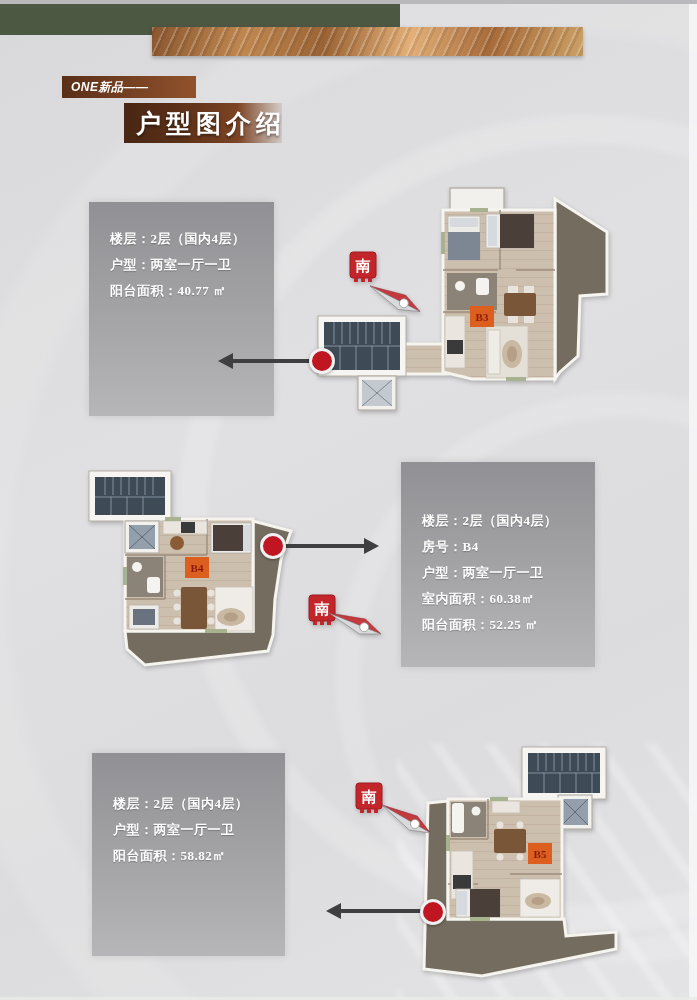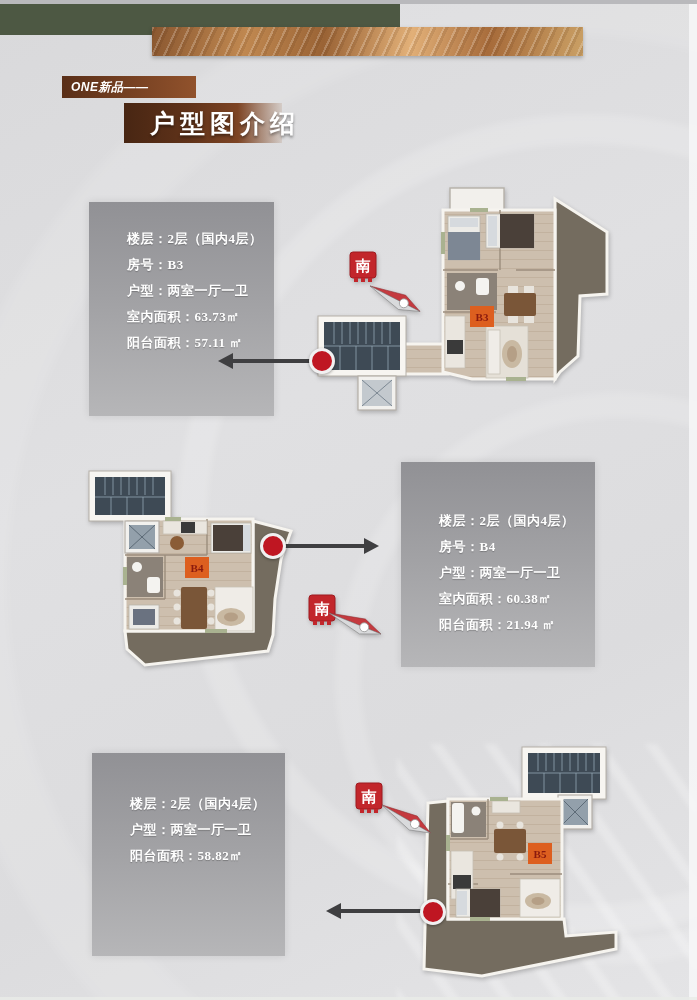--- a/index.html
+++ b/index.html
@@ -19,27 +19,27 @@
   .copper-bar{position:absolute;left:152px;top:23px;width:431px;height:29px;
         background:repeating-linear-gradient(115deg,rgba(255,255,255,0.20) 0 2px,rgba(60,30,10,0.10) 2px 5px,transparent 5px 11px),
                    linear-gradient(100deg,#8a5730 0%,#c08850 22%,#9a6335 40%,#e2b078 60%,#a76b3a 78%,#caa065 100%);
         box-shadow:0 2px 4px rgba(0,0,0,0.25);}
   .badge-bar{position:absolute;left:62px;top:72px;width:134px;height:22px;
         background:linear-gradient(90deg,#5a2f18,#91522c);display:flex;align-items:center;}
   .badge-bar span{color:#fff;font-size:12px;font-weight:bold;font-style:italic;padding-left:9px;letter-spacing:.5px;}
   .title-bar{position:absolute;left:124px;top:99px;width:158px;height:40px;
         background:linear-gradient(90deg,#482613 0%,#5f3219 40%,#7d4424 72%,rgba(154,100,58,0.15) 100%);
         display:flex;align-items:center;}
-  .title-bar span{color:#fff;font-size:25px;font-weight:bold;letter-spacing:5px;padding-left:26px;white-space:nowrap;
+  .title-bar span{color:#fff;font-size:25px;font-weight:bold;letter-spacing:5px;padding-left:12px;white-space:nowrap;
         text-shadow:0 2px 3px rgba(0,0,0,0.45);}
   
   .info-box{position:absolute;color:#fff;
         background:linear-gradient(180deg,#919195 0%,#a2a2a5 48%,#b6b6b8 100%);
         box-shadow:0 0 8px rgba(0,0,0,0.10);}
-  .info-rows{padding-left:38px;padding-right:8px;}
+  .info-rows{padding-left:21px;padding-right:8px;}
   .info-row{font-family:"Liberation Serif","DejaVu Serif",serif;font-weight:bold;font-size:13px;
         line-height:26px;letter-spacing:.5px;white-space:nowrap;text-shadow:0 1px 1px rgba(0,0,0,0.25);}
   
   .arrow-line{position:absolute;height:4px;background:#3f3f41;}
   .arrow-head{position:absolute;width:0;height:0;border-top:8px solid transparent;border-bottom:8px solid transparent;}
   .arrow-head.left{border-right:15px solid #3f3f41;}
   .arrow-head.right{border-left:15px solid #3f3f41;}
   .red-dot{position:absolute;width:20px;height:20px;border-radius:50%;background:#bf1622;
         border:3px solid #f1f0f1;box-shadow:0 1px 3px rgba(0,0,0,0.35);}
   
@@ -65,24 +65,22 @@
   <div class="badge-bar">
     <span>ONE新品——</span>
   </div>
   <div class="title-bar">
     <span>户型图介绍</span>
   </div>
 
   <div class="info-box" style="left:89px;top:198px;width:185px;height:214px;">
     <div class="info-rows" style="padding-top:24px;">
       <div class="info-row"><span>楼层：</span><span>2层（国内4层）</span></div>
-      <div class="info-row"><span>房号：</span><span>B3</span></div>
       <div class="info-row"><span>户型：</span><span>两室一厅一卫</span></div>
-      <div class="info-row"><span>室内面积：</span><span>63.73㎡</span></div>
-      <div class="info-row"><span>阳台面积：</span><span>57.11 ㎡</span></div>
+      <div class="info-row"><span>阳台面积：</span><span>40.77 ㎡</span></div>
     </div>
   </div>
 
   <div class="plan" style="left:310px;top:170px;width:300px;height:240px;">
     <svg width="300" height="240" viewBox="0 0 300 240">
       <defs>
         <pattern id="wood3" width="9" height="9" patternUnits="userSpaceOnUse">
           <rect width="9" height="9" fill="#cdbfae"></rect>
           <line x1="0" y1="4.5" x2="9" y2="4.5" stroke="#c2b29f" stroke-width="1"></line>
         </pattern>
@@ -196,21 +194,21 @@
   <div class="arrow-line" style="left:233px;top:355px;width:82px;"></div>
   <div class="arrow-head left" style="left:218px;top:349px;"></div>
   <div class="red-dot" style="left:309px;top:344px;"></div>
 
   <div class="info-box" style="left:401px;top:458px;width:194px;height:205px;">
     <div class="info-rows" style="padding-top:46px;">
       <div class="info-row"><span>楼层：</span><span>2层（国内4层）</span></div>
       <div class="info-row"><span>房号：</span><span>B4</span></div>
       <div class="info-row"><span>户型：</span><span>两室一厅一卫</span></div>
       <div class="info-row"><span>室内面积：</span><span>60.38㎡</span></div>
-      <div class="info-row"><span>阳台面积：</span><span>21.94 ㎡</span></div>
+      <div class="info-row"><span>阳台面积：</span><span>52.25 ㎡</span></div>
     </div>
   </div>
 
   <div class="plan" style="left:85px;top:455px;width:300px;height:240px;">
     <svg width="300" height="240" viewBox="0 0 300 240">
       <defs>
         <pattern id="wood4" width="9" height="9" patternUnits="userSpaceOnUse">
           <rect width="9" height="9" fill="#cdbfae"></rect>
           <line x1="0" y1="4.5" x2="9" y2="4.5" stroke="#c2b29f" stroke-width="1"></line>
         </pattern>

